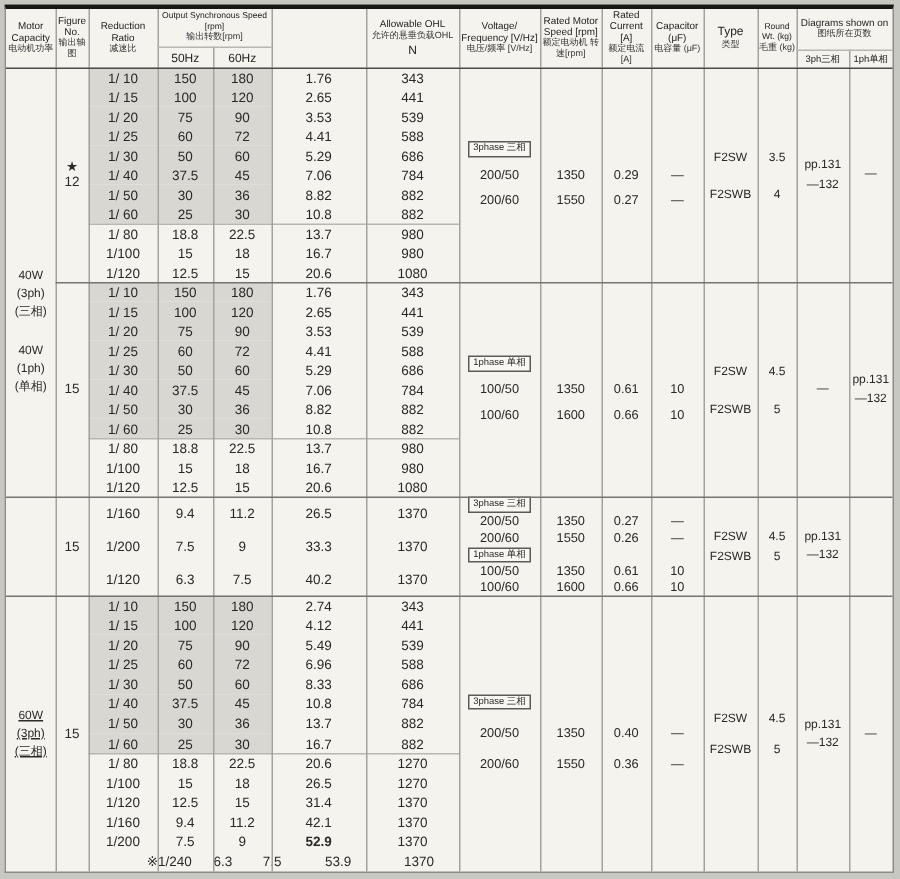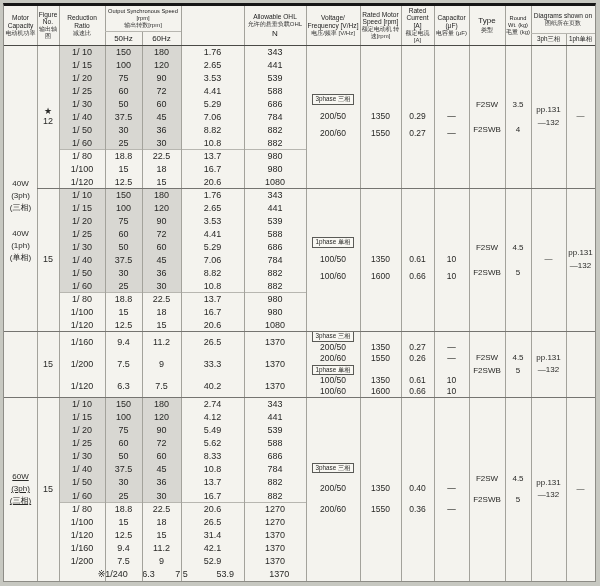--- a/index.html
+++ b/index.html
@@ -449,21 +449,21 @@
           <div class="dcell shade" style="width: 46px;">1/ 20</div>
           <div class="dcell shade" style="width: 37px;">75</div>
           <div class="dcell shade" style="width: 39px;">90</div>
           <div class="dcell" style="width: 63px;">5.49</div>
           <div class="dcell" style="width: 62px;">539</div>
         </div>
         <div class="drow" style="left: 55px; top: 430.429px; width: 247px; height: 13.1429px;">
           <div class="dcell shade" style="width: 46px;">1/ 25</div>
           <div class="dcell shade" style="width: 37px;">60</div>
           <div class="dcell shade" style="width: 39px;">72</div>
-          <div class="dcell" style="width: 63px;">5.62</div>
+          <div class="dcell" style="width: 63px;">6.96</div>
           <div class="dcell" style="width: 62px;">588</div>
         </div>
         <div class="drow" style="left: 55px; top: 443.571px; width: 247px; height: 13.1429px;">
           <div class="dcell shade" style="width: 46px;">1/ 30</div>
           <div class="dcell shade" style="width: 37px;">50</div>
           <div class="dcell shade" style="width: 39px;">60</div>
           <div class="dcell" style="width: 63px;">8.33</div>
           <div class="dcell" style="width: 62px;">686</div>
         </div>
         <div class="drow" style="left: 55px; top: 456.714px; width: 247px; height: 13.1429px;">
@@ -512,21 +512,21 @@
           <div class="dcell" style="width: 46px;">1/160</div>
           <div class="dcell" style="width: 37px;">9.4</div>
           <div class="dcell" style="width: 39px;">11.2</div>
           <div class="dcell" style="width: 63px;">42.1</div>
           <div class="dcell" style="width: 62px;">1370</div>
         </div>
         <div class="drow" style="left: 55px; top: 548.714px; width: 247px; height: 13.1429px;">
           <div class="dcell" style="width: 46px;">1/200</div>
           <div class="dcell" style="width: 37px;">7.5</div>
           <div class="dcell" style="width: 39px;">9</div>
-          <div class="dcell" style="width: 63px;">52.9</div>
+          <div class="dcell" style="width: 63px; font-weight: bold;">52.9</div>
           <div class="dcell" style="width: 62px;">1370</div>
         </div>
         <div class="drow" style="left: 55px; top: 561.857px; width: 247px; height: 13.1429px;">
           <div class="dcell" style="width: 46px; margin-left: 34px;">※1/240</div>
           <div class="dcell" style="width: 37px;">6.3</div>
           <div class="dcell" style="width: 39px;">7.5</div>
           <div class="dcell" style="width: 63px;">53.9</div>
           <div class="dcell" style="width: 62px;">1370</div>
         </div>
         <div class="pgrid" style="left: 302px; top: 391px; width: 163px; height: 184px; row-gap: 11px;">

